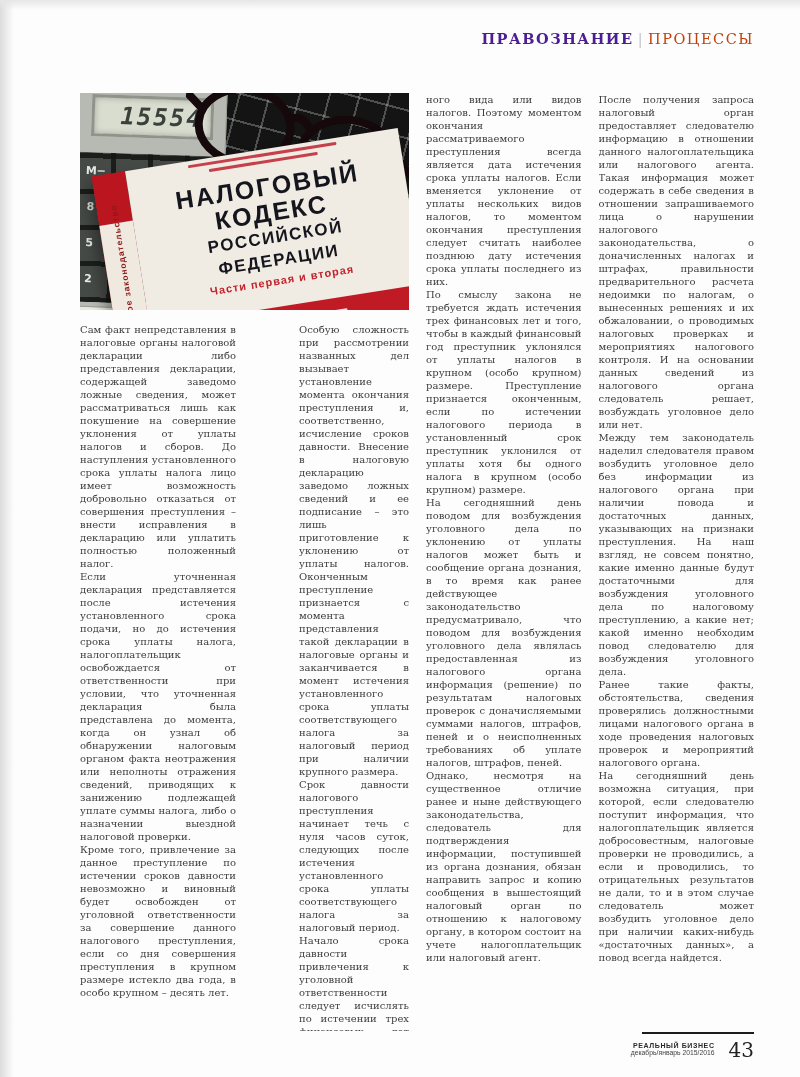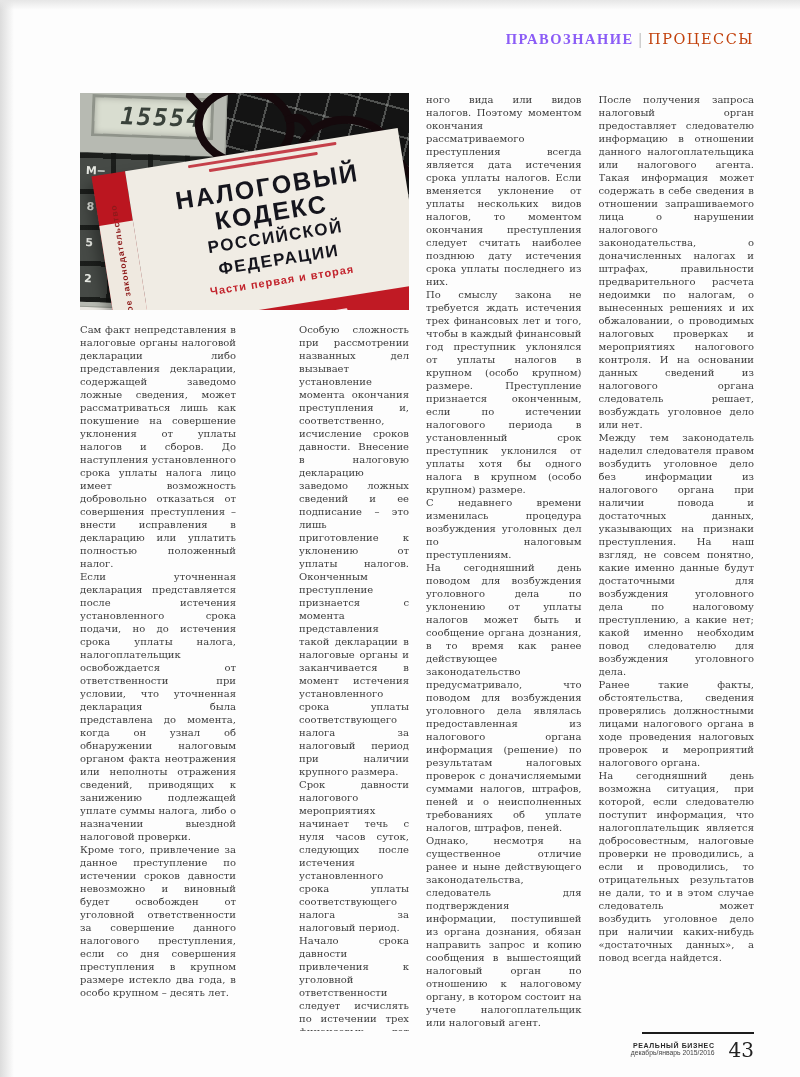--- a/index.html
+++ b/index.html
@@ -10,21 +10,21 @@
     font-family:"DejaVu Serif", serif; color:#3d3d3d;
   }
   .scan-edge-left { position:absolute; left:0; top:0; width:14px; height:100%;
     background:linear-gradient(90deg,#dcdcdc,rgba(255,255,255,0)); }
   .scan-edge-top { position:absolute; left:0; top:0; width:100%; height:10px;
     background:linear-gradient(180deg,#e6e6e6,rgba(255,255,255,0)); }
 
   
   .hdr { position:absolute; top:30px; left:80px; right:46px; text-align:right;
     font-size:14.5px; letter-spacing:1.5px; font-weight:bold; }
-  .hdr .sec { color:#8b5cf6;font-family:Liberation Serif, serif; }
+  .hdr .sec { color:#4c1d95; }
   .hdr .div { color:#c2c2c2; font-weight:normal; padding:0 4px; }
   .hdr .sub { color:#c2410c; font-weight:normal; }
 
   
   .content { position:absolute; top:93px; left:80px; width:674px; height:938px;
     display:grid; grid-template-columns:repeat(4,1fr); grid-template-rows:230px auto;
     column-gap:17px; }
   .col { overflow:hidden; font-size:10px; line-height:1.3; text-align:justify; }
   .col p { margin:0; text-indent:0; }
   .col1 { grid-column:1; grid-row:2; }
@@ -159,28 +159,27 @@
       </div>
     </figure>
 
     <div class="col col1">
         <p>Сам факт непредставления в налоговые органы налоговой декларации либо представления декларации, содержащей заведомо ложные сведения, может рассматриваться лишь как покушение на совершение уклонения от уплаты налогов и сборов. До наступления установленного срока уплаты налога лицо имеет возможность добровольно отказаться от совершения преступления – внести исправления в декларацию или уплатить полностью положенный налог.</p>
         <p>Если уточненная декларация представляется после истечения установленного срока подачи, но до истечения срока уплаты налога, налогоплательщик освобождается от ответственности при условии, что уточненная декларация была представлена до момента, когда он узнал об обнаружении налоговым органом факта неотражения или неполноты отражения сведений, приводящих к занижению подлежащей уплате суммы налога, либо о назначении выездной налоговой проверки.</p>
         <p>Кроме того, привлечение за данное преступление по истечении сроков давности невозможно и виновный будет освобожден от уголовной ответственности за совершение данного налогового преступления, если со дня совершения преступления в крупном размере истекло два года, в особо крупном – десять лет.</p>
       </div>
     <div class="col col2">
         <p>Особую сложность при рассмотрении названных дел вызывает установление момента окончания преступления и, соответственно, исчисление сроков давности. Внесение в налоговую декларацию заведомо ложных сведений и ее подписание – это лишь приготовление к уклонению от уплаты налогов. Оконченным преступление признается с момента представления такой декларации в налоговые органы и заканчивается в момент истечения установленного срока уплаты соответствующего налога за налоговый период при наличии крупного размера.</p>
-        <p>Срок давности налогового мероприятиях начинает течь с нуля часов суток, следующих после истечения установленного срока уплаты соответствующего налога за налоговый период.</p>
+        <p>Срок давности налогового преступления начинает течь с нуля часов суток, следующих после истечения установленного срока уплаты соответствующего налога за налоговый период.</p>
         <p>Начало срока давности привлечения к уголовной ответственности следует исчислять по истечении трех финансовых лет подряд или отдельного налогового периода, если имеются все элементы состава преступления и уклонение от уплаты налогов (сборов) составило крупный или особо крупный размер. Только по оконченному налоговому периоду можно установить суммы налогов, как неуплаченных, так и подлежащих уплате.</p>
         <p>Вместе с тем привлечь к уголовной ответственности лицо можно лишь после истечения срока уплаты дан-</p>
       </div>
     <div class="col col3">
         <p>ного вида или видов налогов. Поэтому моментом окончания рассматриваемого преступления всегда является дата истечения срока уплаты налогов. Если вменяется уклонение от уплаты нескольких видов налогов, то моментом окончания преступления следует считать наиболее позднюю дату истечения срока уплаты последнего из них.</p>
         <p>По смыслу закона не требуется ждать истечения трех финансовых лет и того, чтобы в каждый финансовый год преступник уклонялся от уплаты налогов в крупном (особо крупном) размере. Преступление признается оконченным, если по истечении налогового периода в установленный срок преступник уклонился от уплаты хотя бы одного налога в крупном (особо крупном) размере.</p>
-        <p>С недавнего времени изменилась процедура возбуждения уголовных дел по налоговым преступлениям.</p>
         <p>На сегодняшний день поводом для возбуждения уголовного дела по уклонению от уплаты налогов может быть и сообщение органа дознания, в то время как ранее действующее законодательство предусматривало, что поводом для возбуждения уголовного дела являлась предоставленная из налогового органа информация (решение) по результатам налоговых проверок с доначисляемыми суммами налогов, штрафов, пеней и о неисполненных требованиях об уплате налогов, штрафов, пеней.</p>
         <p>Однако, несмотря на существенное отличие ранее и ныне действующего законодательства, следователь для подтверждения информации, поступившей из органа дознания, обязан направить запрос и копию сообщения в вышестоящий налоговый орган по отношению к налоговому органу, в котором состоит на учете налогоплательщик или налоговый агент.</p>
       </div>
     <div class="col col4">
         <p>После получения запроса налоговый орган предоставляет следователю информацию в отношении данного налогоплательщика или налогового агента. Такая информация может содержать в себе сведения в отношении запрашиваемого лица о нарушении налогового законодательства, о доначисленных налогах и штрафах, правильности предварительного расчета недоимки по налогам, о вынесенных решениях и их обжаловании, о проводимых налоговых проверках и мероприятиях налогового контроля. И на основании данных сведений из налогового органа следователь решает, возбуждать уголовное дело или нет.</p>
         <p>Между тем законодатель наделил следователя правом возбудить уголовное дело без информации из налогового органа при наличии повода и достаточных данных, указывающих на признаки преступления. На наш взгляд, не совсем понятно, какие именно данные будут достаточными для возбуждения уголовного дела по налоговому преступлению, а какие нет; какой именно необходим повод следователю для возбуждения уголовного дела.</p>
         <p>Ранее такие факты, обстоятельства, сведения проверялись должностными лицами налогового органа в ходе проведения налоговых проверок и мероприятий налогового органа.</p>
         <p>На сегодняшний день возможна ситуация, при которой, если следователю поступит информация, что налогоплательщик является добросовестным, налоговые проверки не проводились, а если и проводились, то отрицательных результатов не дали, то и в этом случае следователь может возбудить уголовное дело при наличии каких-нибудь «достаточных данных», а повод всегда найдется.</p>
       </div>
   </div>

